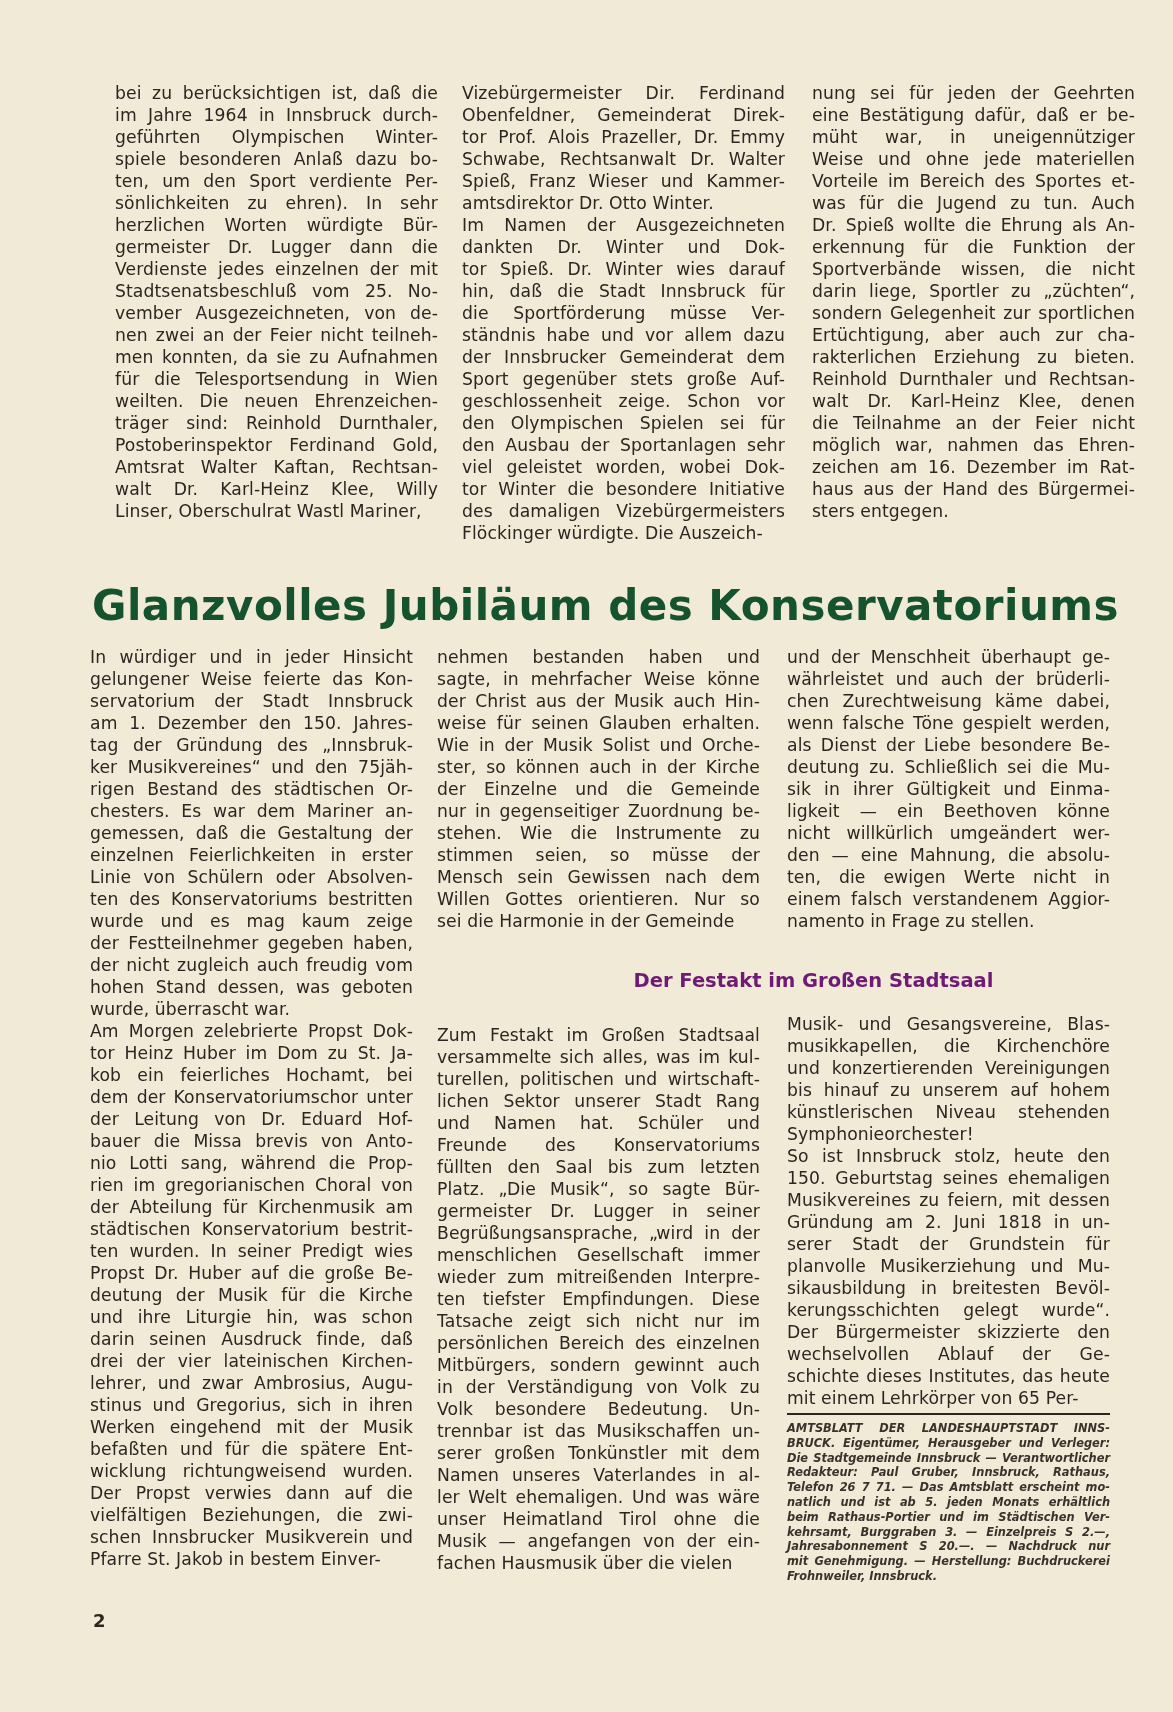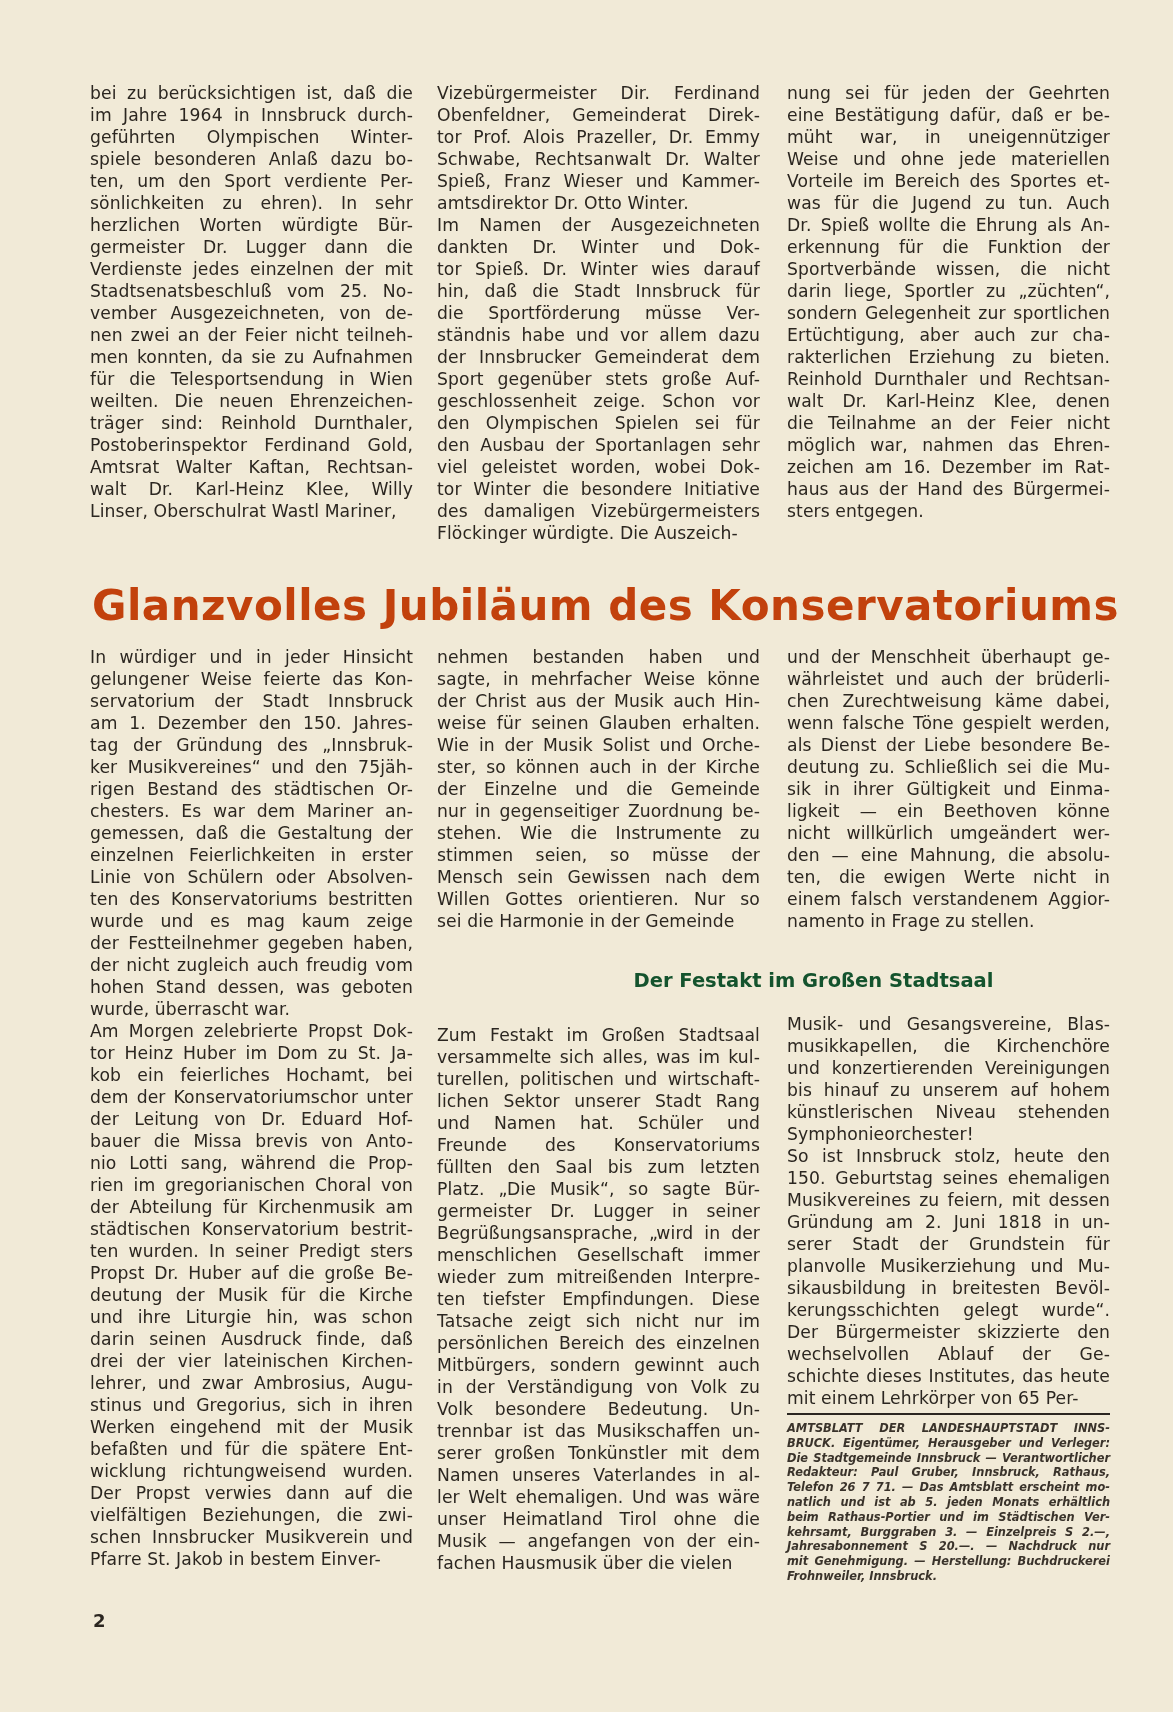--- a/index.html
+++ b/index.html
@@ -21,42 +21,42 @@
     display: block;
     white-space: nowrap;
     text-align: justify;
     text-align-last: justify;
     height: 22px;
   }
   .col .line.last { text-align-last: left; }
   .c1 { left: 90px; width: 323px; }
   .c2 { left: 437px; width: 323px; }
   .c3 { left: 787px; width: 323px; }
-  .top { top: 82px; }
+  .top { top: 82px; margin-left: 25px; }
   .headline {
     position: absolute;
     left: 92px; top: 582px; width: 1016px;
     font-family: "DejaVu Sans", sans-serif;
     font-weight: bold;
     font-size: 42px;
     line-height: 48px;
-    color: #c2410c;
+    color: #14532d;
     text-align: justify;
     text-align-last: justify;
     white-space: nowrap;
     letter-spacing: 0.5px;
   }
   .subhead {
     position: absolute;
     left: 437px; top: 968px; width: 673px;
     text-align: center;
     font-weight: bold;
     font-size: 19.5px;
     line-height: 26px;
-    color: #14532d;
+    color: #701a75;
     padding-left: 80px;
     box-sizing: border-box;
   }
   .rule {
     position: absolute;
     left: 787px; top: 1413px; width: 323px; height: 2px;
     background: #2b2620;
   }
   .imprint {
     position: absolute;
@@ -178,21 +178,21 @@
       <span class="line">Am Morgen zelebrierte Propst Dok-</span>
       <span class="line">tor Heinz Huber im Dom zu St. Ja-</span>
       <span class="line">kob ein feierliches Hochamt, bei</span>
       <span class="line">dem der Konservatoriumschor unter</span>
       <span class="line">der Leitung von Dr. Eduard Hof-</span>
       <span class="line">bauer die Missa brevis von Anto-</span>
       <span class="line">nio Lotti sang, während die Prop-</span>
       <span class="line">rien im gregorianischen Choral von</span>
       <span class="line">der Abteilung für Kirchenmusik am</span>
       <span class="line">städtischen Konservatorium bestrit-</span>
-      <span class="line">ten wurden. In seiner Predigt sters</span>
+      <span class="line">ten wurden. In seiner Predigt wies</span>
       <span class="line">Propst Dr. Huber auf die große Be-</span>
       <span class="line">deutung der Musik für die Kirche</span>
       <span class="line">und ihre Liturgie hin, was schon</span>
       <span class="line">darin seinen Ausdruck finde, daß</span>
       <span class="line">drei der vier lateinischen Kirchen-</span>
       <span class="line">lehrer, und zwar Ambrosius, Augu-</span>
       <span class="line">stinus und Gregorius, sich in ihren</span>
       <span class="line">Werken eingehend mit der Musik</span>
       <span class="line">befaßten und für die spätere Ent-</span>
       <span class="line">wicklung richtungweisend wurden.</span>

